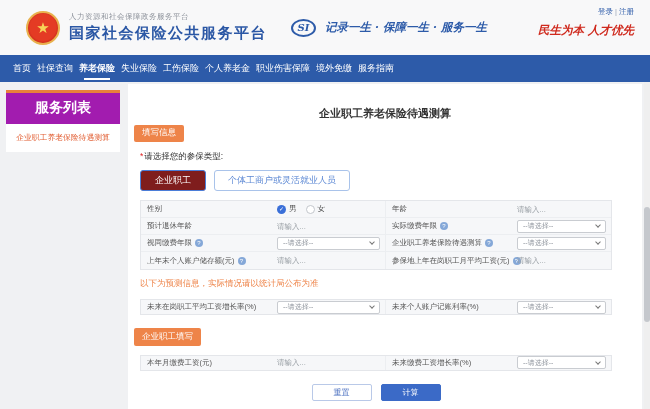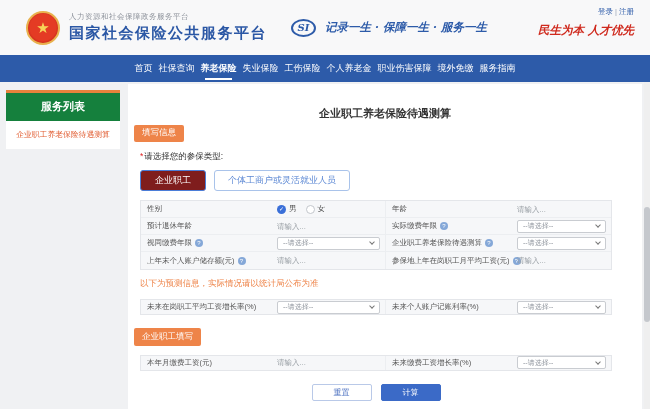--- a/index.html
+++ b/index.html
@@ -19,29 +19,29 @@
   .si-logo { width:25px; height:18px; border:2px solid #2d5ba9; border-radius:50%;
              color:#2d5ba9; font:italic bold 10px "DejaVu Serif", serif;
              display:flex; align-items:center; justify-content:center; flex:none; }
   .slogan-blue { margin-left:9px; font:italic bold 11.5px "DejaVu Serif", serif; color:#2d5ba9; white-space:nowrap; }
   .right-group { position:absolute; right:16px; top:7px; text-align:right; }
   .auth { font-size:7.5px; color:#2d5ba9; }
   .auth .sep { color:#9aa4b5; margin:0 2px; }
   .slogan-red { margin-top:6px; font:italic bold 11.5px "DejaVu Serif", serif; color:#cf291d; white-space:nowrap; }
 
   
-  .nav { height:27px; background:#2d5ba9; display:flex; justify-content:center; padding:0 10px; }
+  .nav { height:27px; background:#2d5ba9; display:flex; justify-content:flex-start; padding:0 10px; }
   .nav-item { position:relative; display:flex; align-items:center; color:#fff; font-size:9px;
               padding:0 3px; cursor:pointer; white-space:nowrap; }
   .nav-item.active { font-weight:bold; }
   .nav-item.active::after { content:""; position:absolute; left:18%; right:18%; bottom:2px; height:2px; background:#fff; }
 
   
   .sidebar { position:absolute; left:6px; top:90px; width:114px; }
-  .sidebar-head { background:#15803d; border-top:3px solid #e8823c; color:#fff; font-size:11px;
+  .sidebar-head { background:#a21caf; border-top:3px solid #e8823c; color:#fff; font-size:14px;
                   font-weight:bold; text-align:center; padding:6px 0 7px; }
   .sidebar-body { background:#fff; padding:8px 2px 9px; }
   .sidebar-item { color:#e15a2e; font-size:7.8px; text-align:center; white-space:nowrap; cursor:pointer; }
 
   
   .card { position:absolute; left:128px; top:84px; width:514px; height:325px; background:#fff; }
   .card-title { text-align:center; font-size:11px; font-weight:bold; color:#333; padding-top:22px; }
   .badge { display:inline-block; background:#ee8449; color:#fff; font-size:8.5px;
            padding:2.5px 8px 3px; border-radius:2px; margin-left:6px; }
   .badge1 { }

